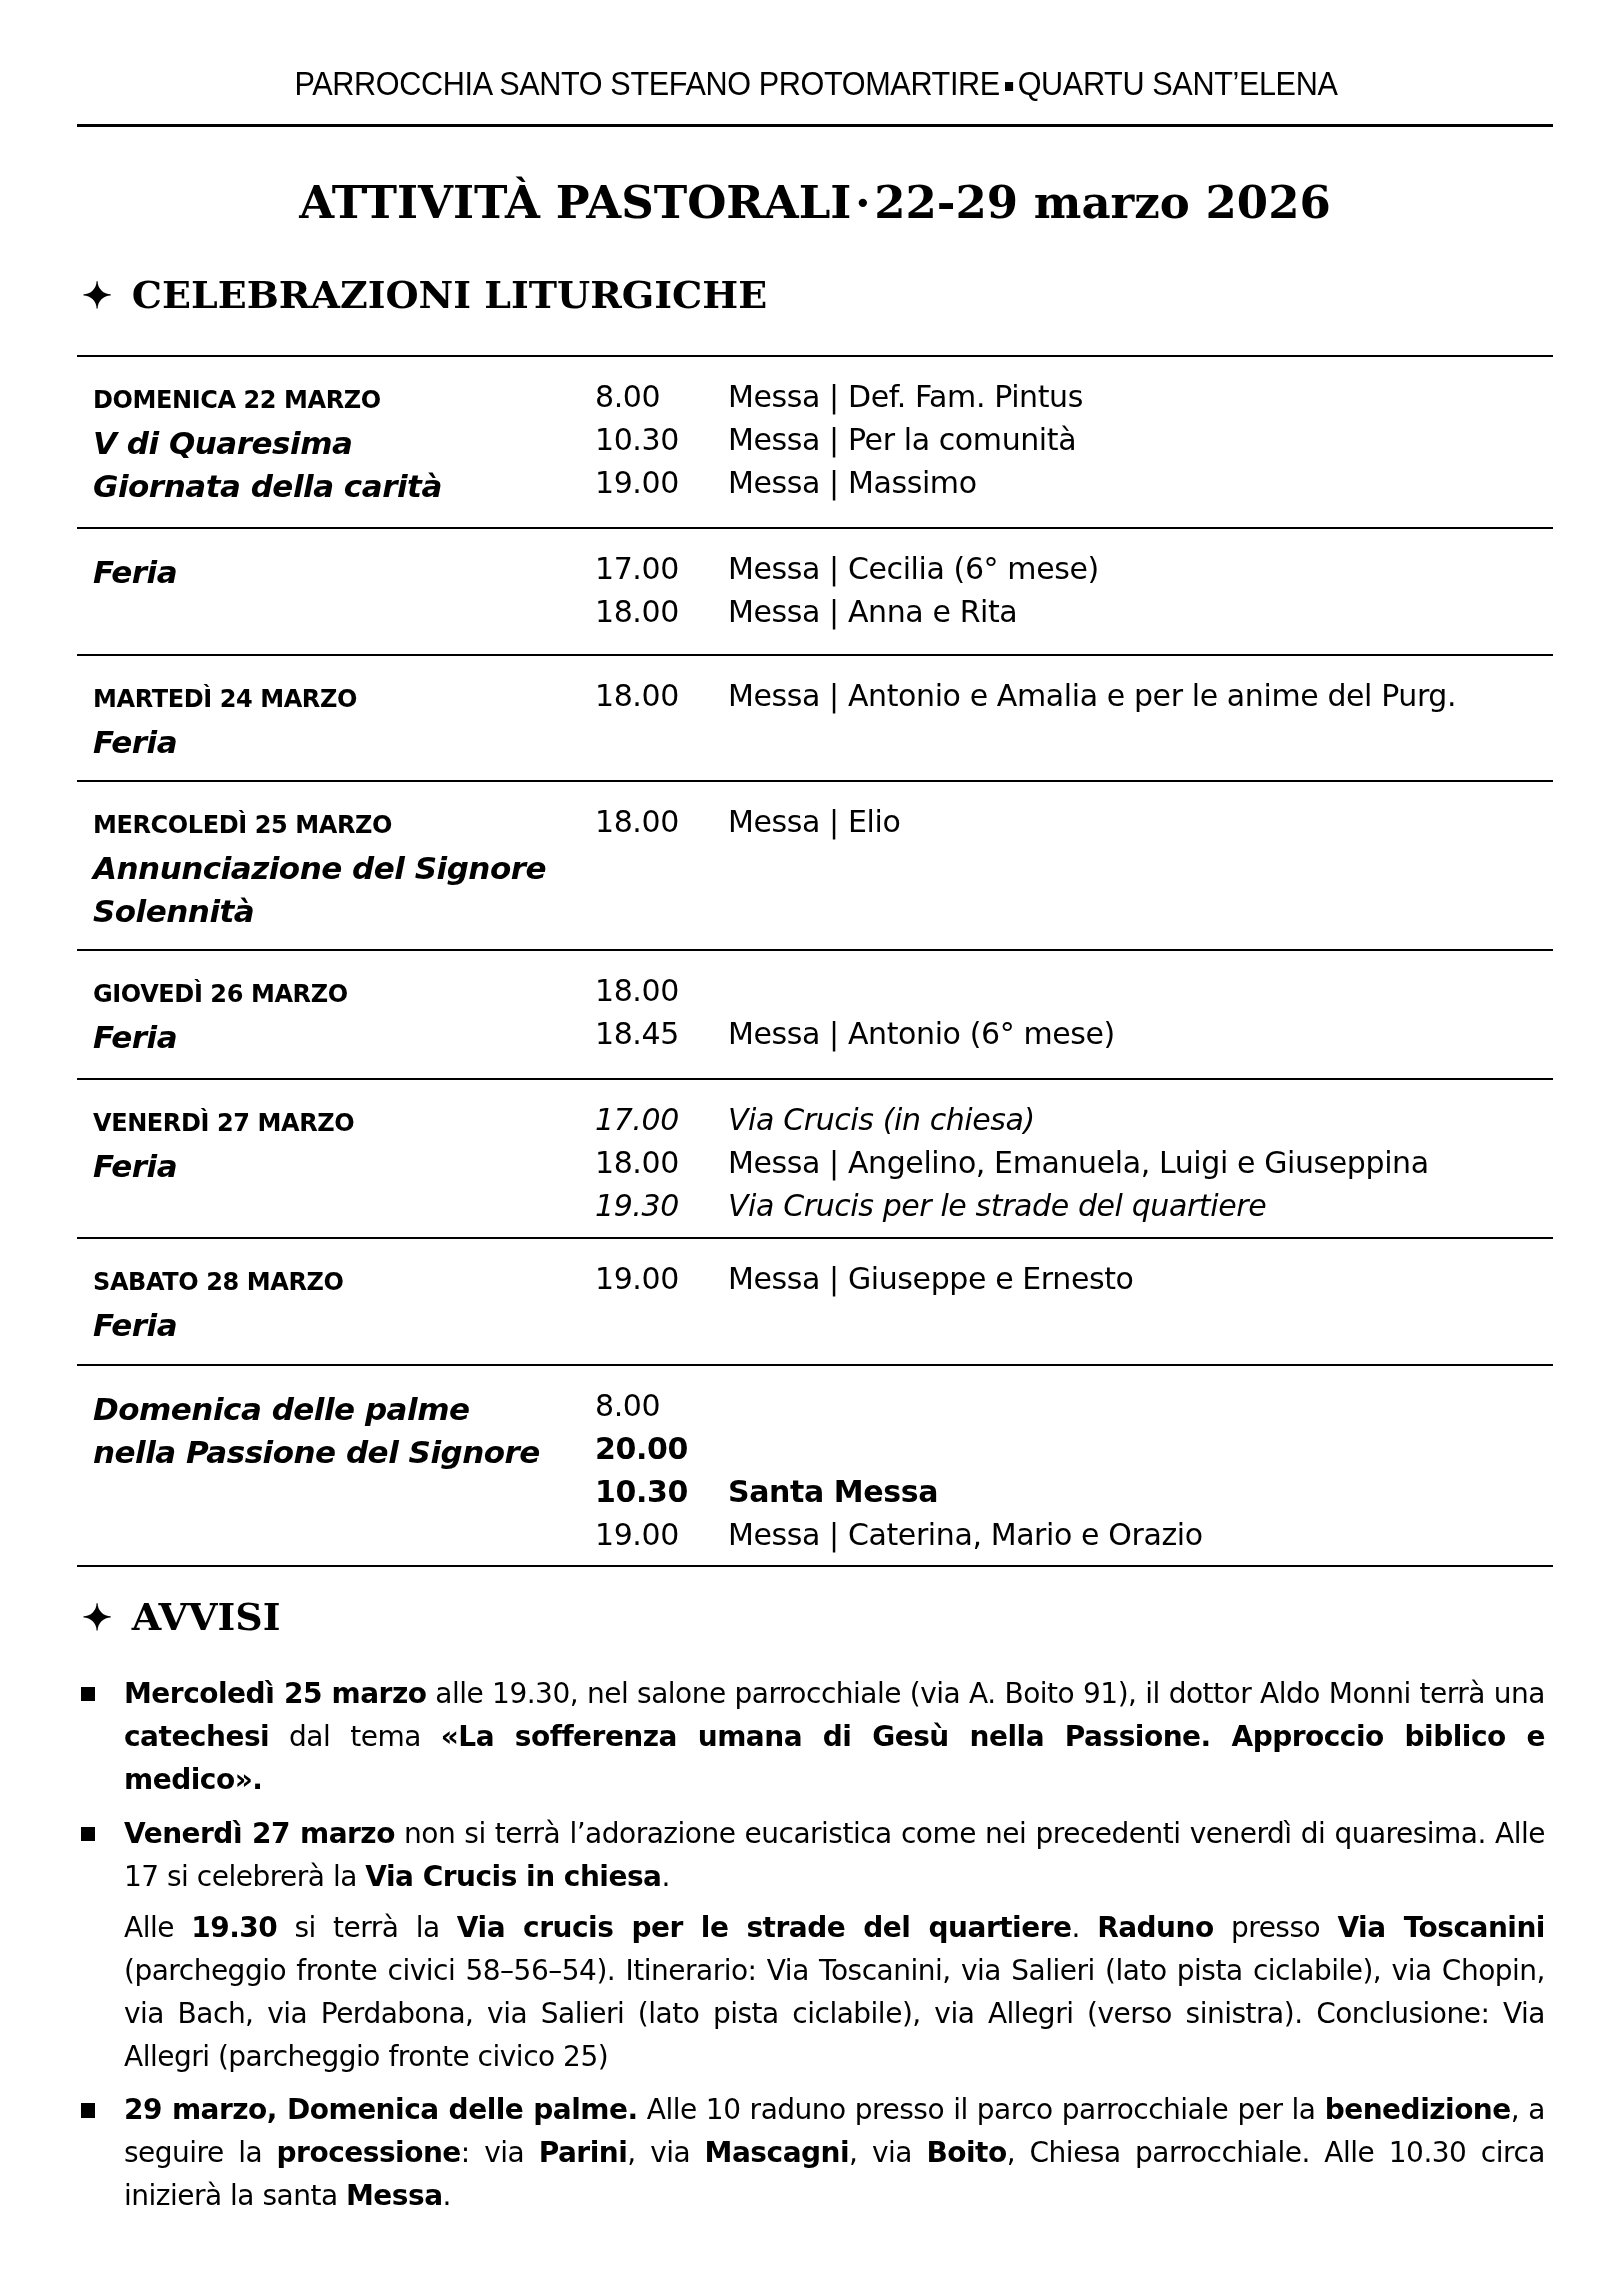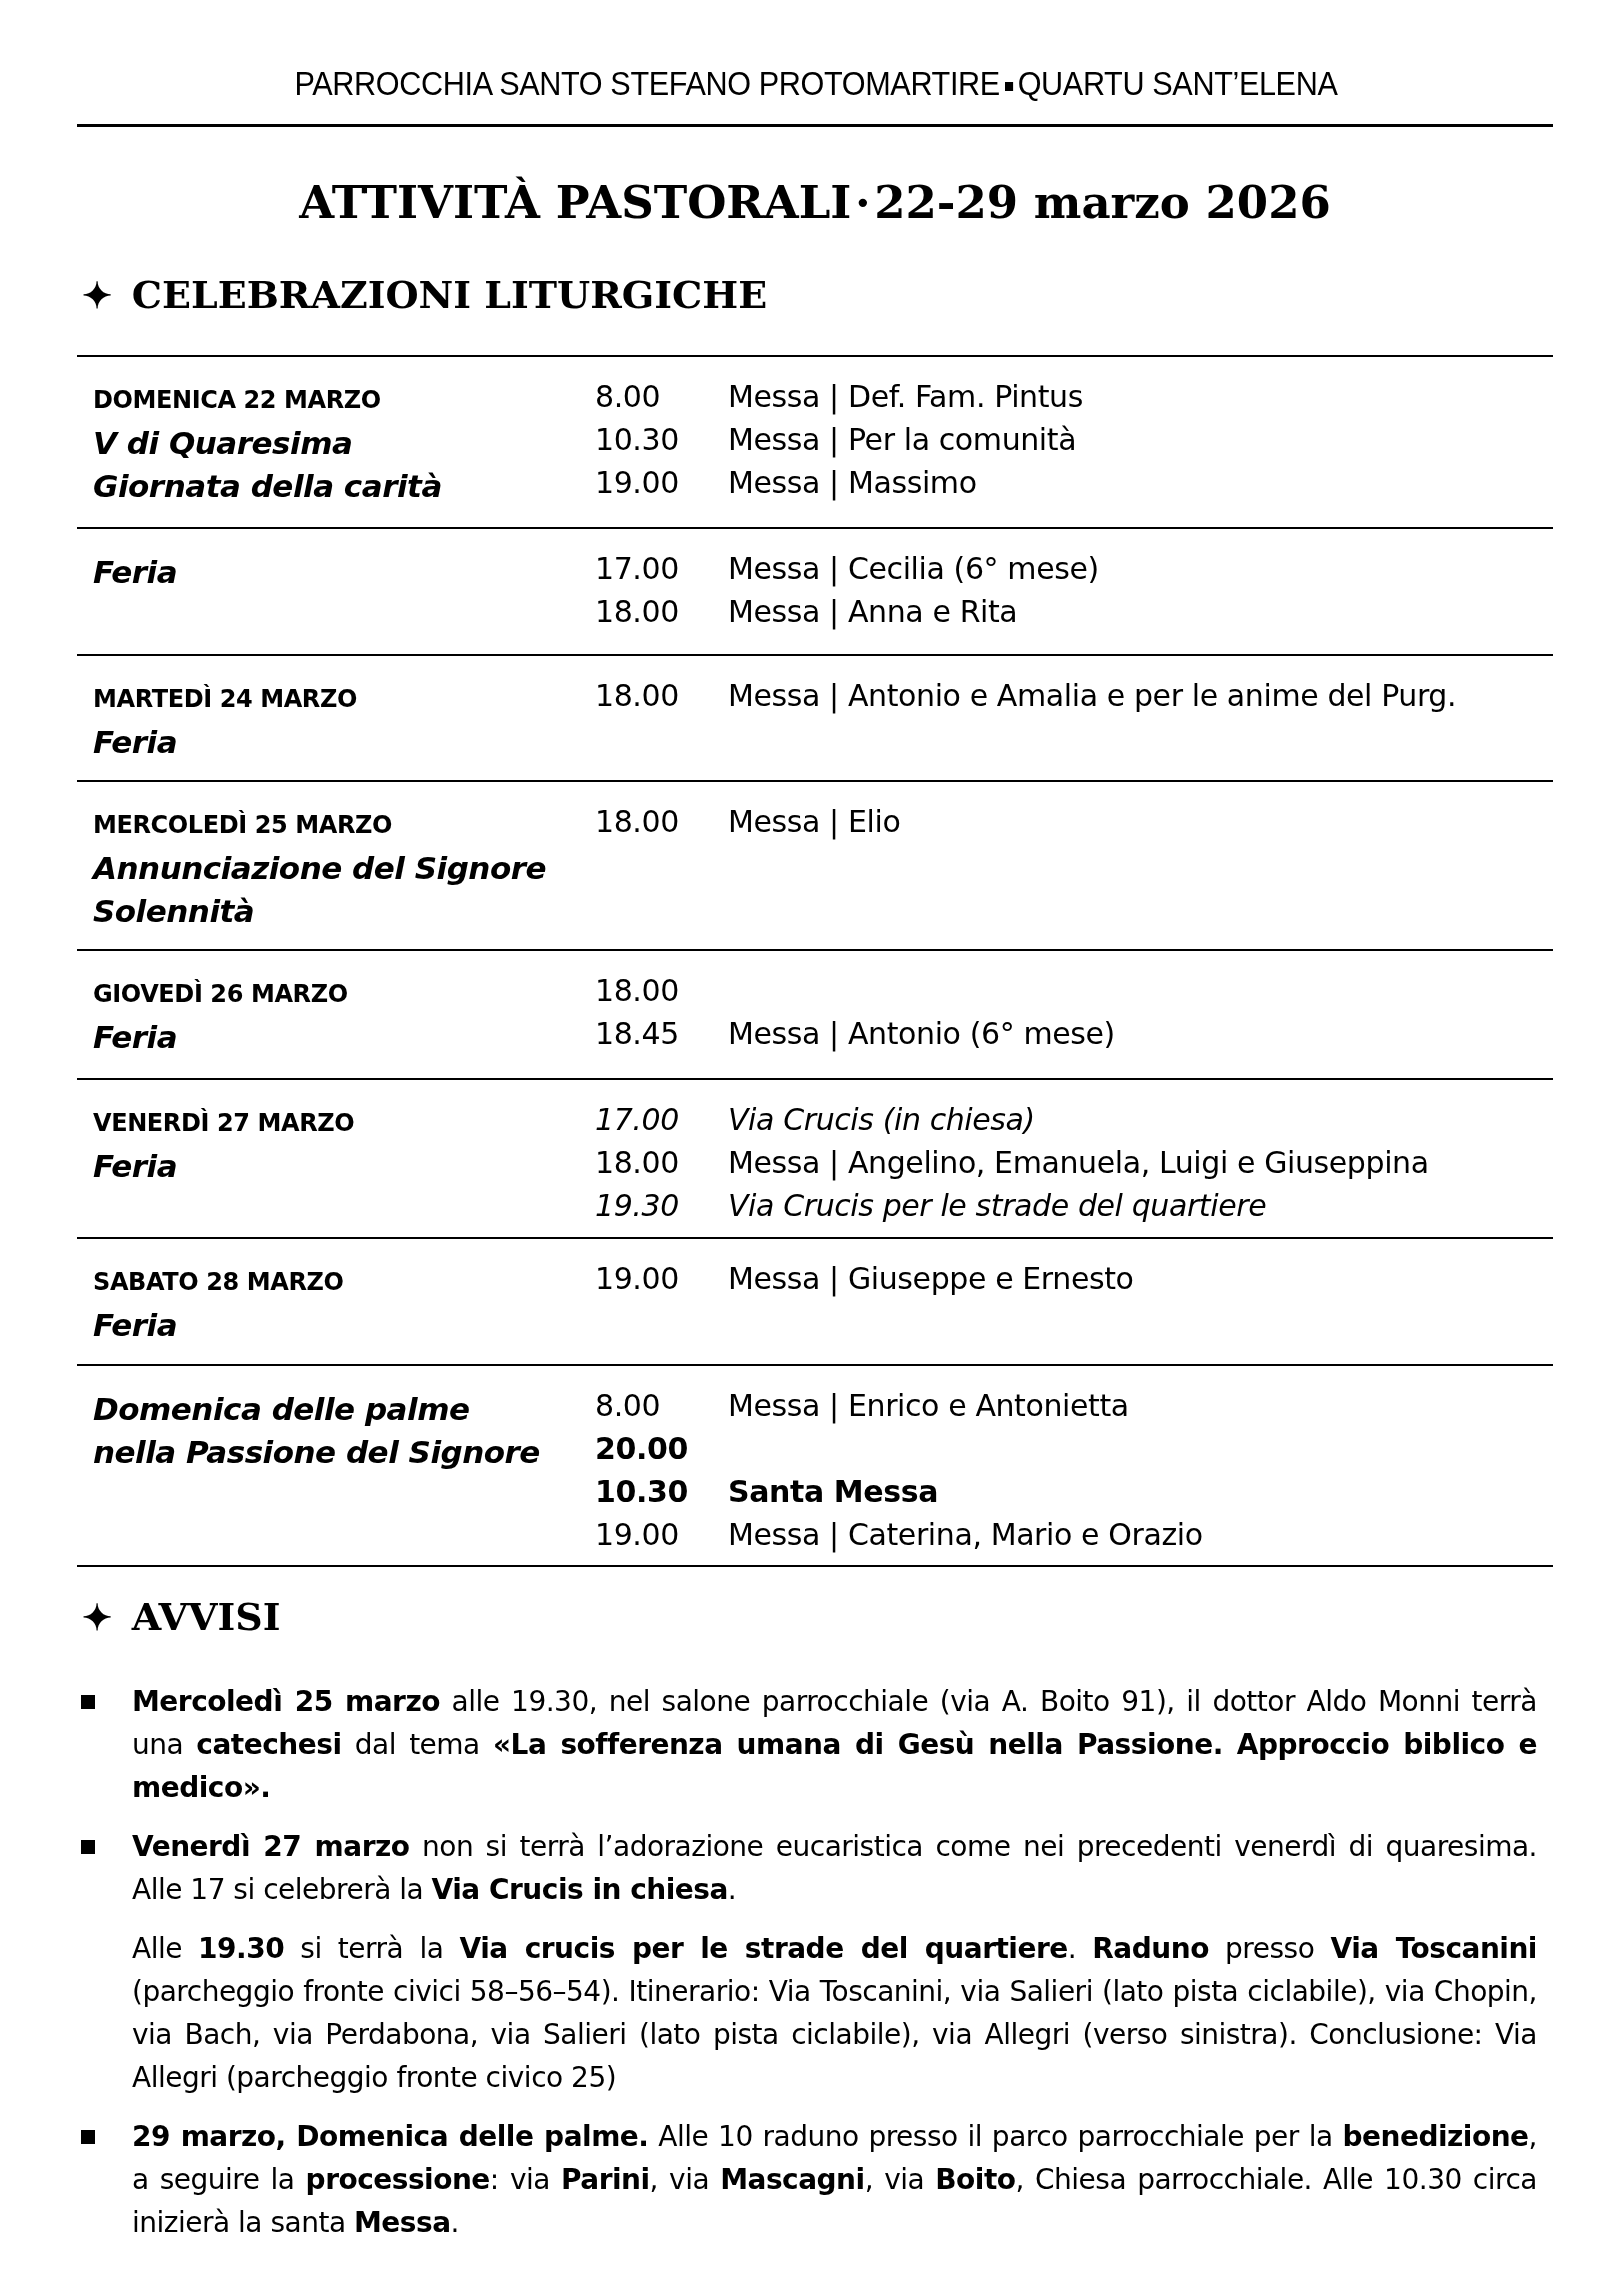--- a/index.html
+++ b/index.html
@@ -46,21 +46,21 @@
   .ev .time { width: 133px; flex: none; }
   .ev .desc { flex: 1; white-space: nowrap; }
   .ev.italic { font-style: italic; }
   .ev.bold { font-weight: bold; }
 
   .notices { position: absolute; left: 77px; width: 1476px; top: 1664px;
     font-family: "DejaVu Sans", sans-serif; font-size: 28px; line-height: 43px; letter-spacing: -0.5px; }
   .notice { position: relative; padding-left: 39px; text-align: justify; margin-bottom: 10.7px; }
   .notice .bullet { position: absolute; left: 3.6px; top: 15px; width: 14.3px; height: 14.3px; background: #000; }
   .notice b { font-weight: bold; }
-  .notice p { margin: 16px; }
+  .notice p { margin: 8px; }
 </style>
 </head>
 <body>
 
 <div class="page">
 
   <div class="header-org">
     <span>PARROCCHIA SANTO STEFANO PROTOMARTIRE</span><span class="sep"></span><span>QUARTU SANT’ELENA</span>
   </div>
   <div class="rule top"></div>
@@ -184,21 +184,20 @@
         </div>
       </div>
       <div class="day-row last" style="height: 199px;">
         <div class="day-col">
           <div class="day-note">Domenica delle palme</div>
           <div class="day-note">nella Passione del Signore</div>
         </div>
         <div class="events">
           <div class="ev">
             <span class="time">8.00</span>
-            <span class="desc">Messa | Enrico e Antonietta</span>
           </div>
           <div class="ev bold">
             <span class="time">20.00</span>
           </div>
           <div class="ev bold">
             <span class="time">10.30</span>
             <span class="desc">Santa Messa</span>
           </div>
           <div class="ev">
             <span class="time">19.00</span>

